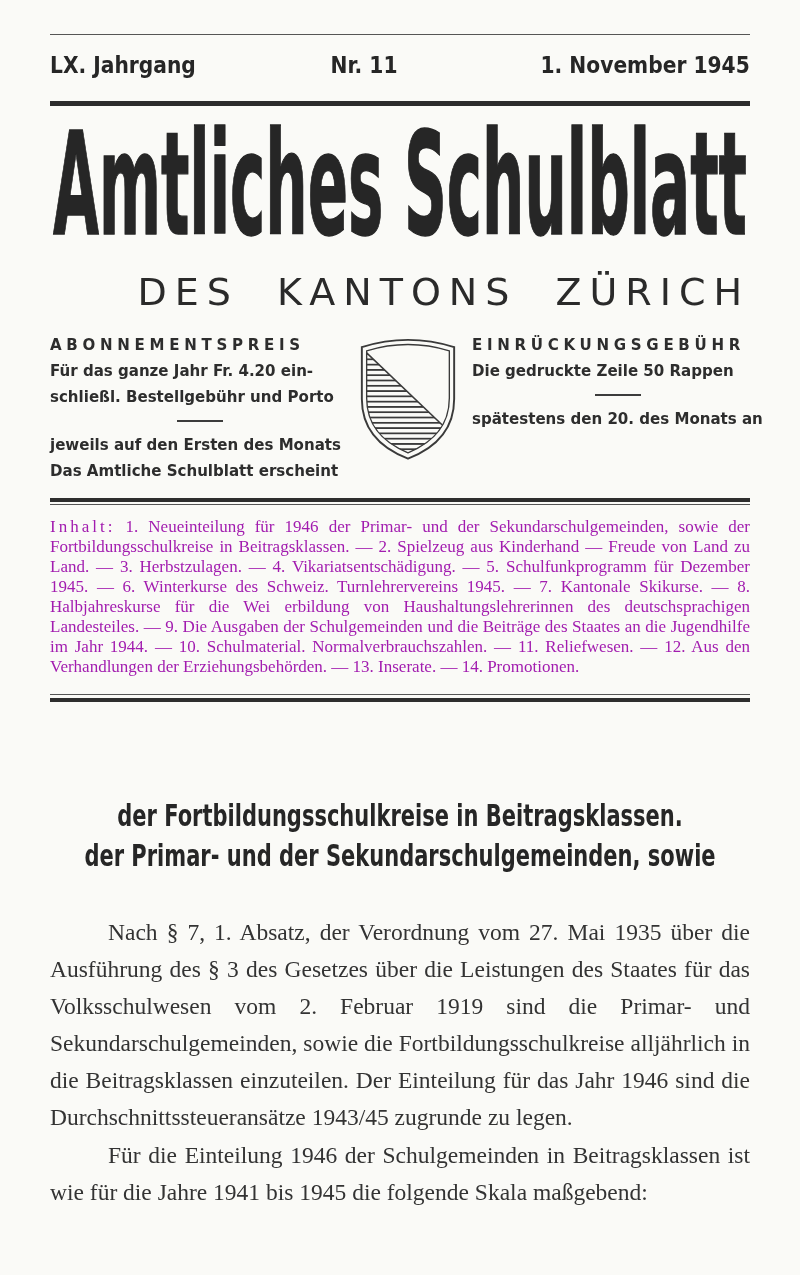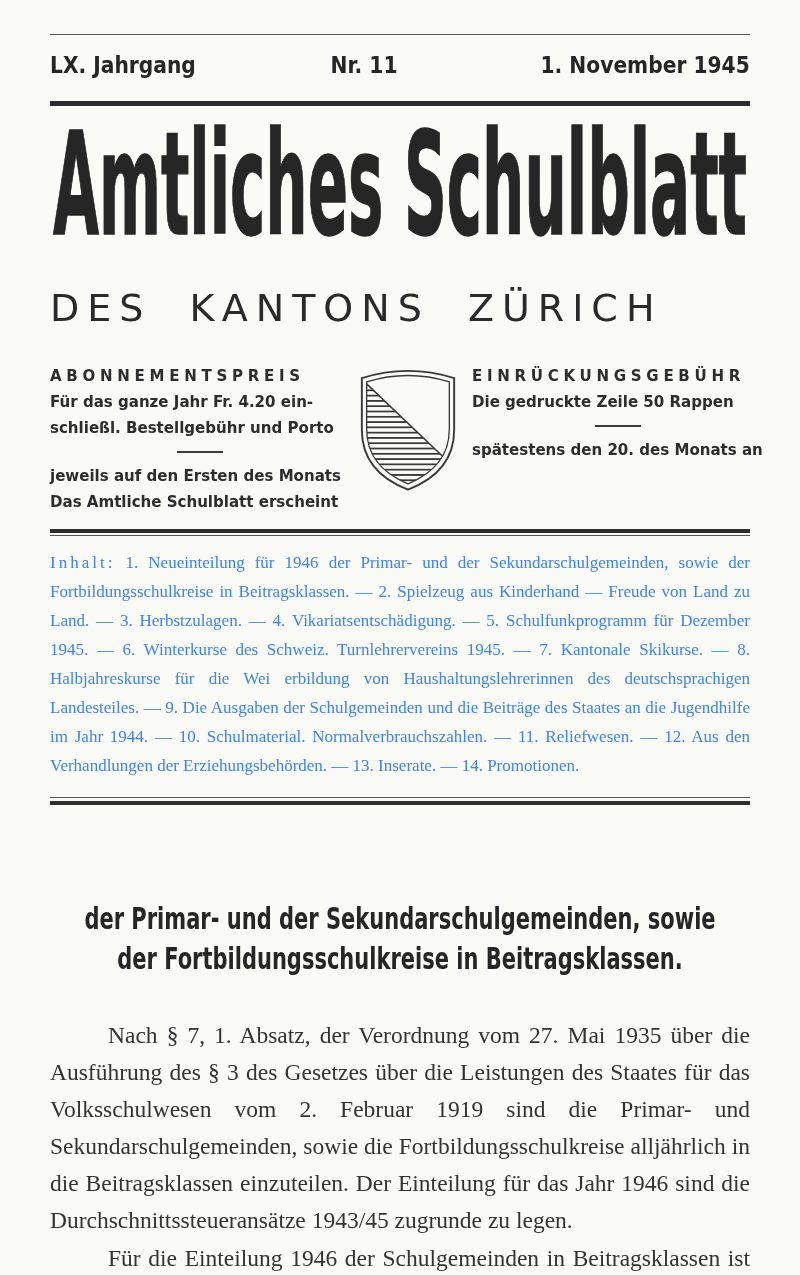--- a/index.html
+++ b/index.html
@@ -27,43 +27,43 @@
     color:#262626;
   }
   .issue-row .cL{display:inline-block;transform:scaleX(.88);transform-origin:left center;white-space:nowrap;}
   .issue-row .cC{display:inline-block;transform:scaleX(.88);transform-origin:center;white-space:nowrap;}
   .issue-row .cR{display:inline-block;transform:scaleX(.88);transform-origin:right center;white-space:nowrap;}
 
   
   .masthead{margin-top:10px;text-align:center;}
   .masthead svg{display:block;margin:0 auto;}
   .subtitle{
-    margin-top:18px;text-align:left;
+    margin-top:2px;text-align:right;
     font-family:"DejaVu Sans", sans-serif;font-weight:normal;
     font-size:38px;letter-spacing:8px;word-spacing:18px;
     color:#2a2a2a;white-space:nowrap;
   }
 
   
-  .info-row{display:flex;margin-top:33px;align-items:flex-start;}
+  .info-row{display:flex;margin-top:18px;align-items:flex-start;}
   .info-col{width:300px;font-family:"DejaVu Sans", sans-serif;font-weight:bold;font-size:16px;line-height:26px;color:#2d2d2d;}
   .info-col .sp-head{letter-spacing:5px;white-space:nowrap;display:inline-block;transform:scaleX(.92);transform-origin:left center;}
   .info-col .ln{white-space:nowrap;display:block;}
   .info-col .ln>span{display:inline-block;transform:scaleX(.94);transform-origin:left center;white-space:nowrap;}
   .dash{width:46px;height:2px;background:#3c3c3c;margin:10px auto 10px auto;}
   .shield-box{width:100px;flex:0 0 100px;margin:2px 0 0 0;display:flex;justify-content:center;}
   .col-gap-l{flex:0 0 8px;}
   .col-gap-r{flex:0 0 14px;}
   .info-col.right{width:292px;}
 
   
   .toc{
     margin-top:12px;
-    font-size:17px;line-height:29px;
-    text-align:justify;color:#3b82f6;font-family:Liberation Serif, serif;
+    font-size:17px;line-height:20px;
+    text-align:justify;color:#a21caf;font-family:Liberation Serif, serif;
   }
   .toc .toclabel{letter-spacing:3px;}
 
   
   .article-title{margin-top:94px;font-family:"DejaVu Sans", sans-serif;font-weight:bold;color:#262626;}
   .title-line{position:relative;height:40px;}
   .title-line>span{
     position:absolute;left:50%;top:0;white-space:nowrap;
     font-size:30px;line-height:40px;
     transform:scaleX(.7) translateX(-50%);transform-origin:left center;
@@ -143,24 +143,24 @@
 
   <p class="toc"><span class="toclabel">Inhalt:</span> <span>1. Neueinteilung für 1946 der Primar- und der Sekundarschulgemeinden, sowie der Fortbildungsschulkreise in Beitragsklassen. — 2. Spielzeug aus Kinderhand — Freude von Land zu Land. — 3. Herbstzulagen. — 4. Vikariatsentschädigung. — 5. Schulfunkprogramm für Dezember 1945. — 6. Winterkurse des Schweiz. Turnlehrervereins 1945. — 7. Kantonale Skikurse. — 8. Halbjahreskurse für die Wei erbildung von Haushaltungslehrerinnen des deutschsprachigen Landesteiles. — 9. Die Ausgaben der Schulgemeinden und die Beiträge des Staates an die Jugendhilfe im Jahr 1944. — 10. Schulmaterial. Normalverbrauchszahlen. — 11. Reliefwesen. — 12. Aus den Verhandlungen der Erziehungsbehörden. — 13. Inserate. — 14. Promotionen.</span></p>
 
   <div style="margin-top:9px;">
     <div class="rule-thin"></div>
     <div class="rule-mid-thick pair-gap3"></div>
   </div>
 
   <div class="article-title">
     <div class="title-line">
-        <span>der Primar- und der Sekundarschulgemeinden, sowie</span>
+        <span>der Fortbildungsschulkreise in Beitragsklassen.</span>
       </div>
     <div class="title-line">
-        <span>der Fortbildungsschulkreise in Beitragsklassen.</span>
+        <span>der Primar- und der Sekundarschulgemeinden, sowie</span>
       </div>
   </div>
 
   <div class="bodytext">
     <p>Nach § 7, 1. Absatz, der Verordnung vom 27. Mai 1935 über die Ausführung des § 3 des Gesetzes über die Leistungen des Staates für das Volksschulwesen vom 2. Februar 1919 sind die Primar- und Sekundarschulgemeinden, sowie die Fortbildungsschulkreise alljährlich in die Beitragsklassen einzuteilen. Der Einteilung für das Jahr 1946 sind die Durchschnittssteueransätze 1943/45 zugrunde zu legen.</p>
     <p>Für die Einteilung 1946 der Schulgemeinden in Beitragsklassen ist wie für die Jahre 1941 bis 1945 die folgende Skala maßgebend:</p>
   </div>
 
 </div>
 

